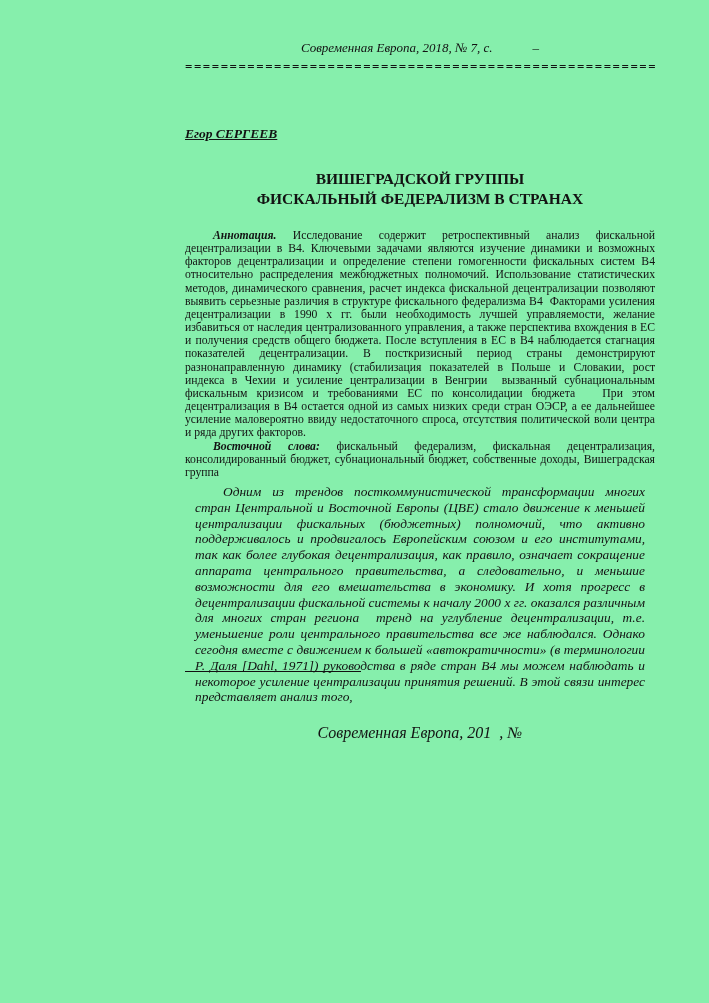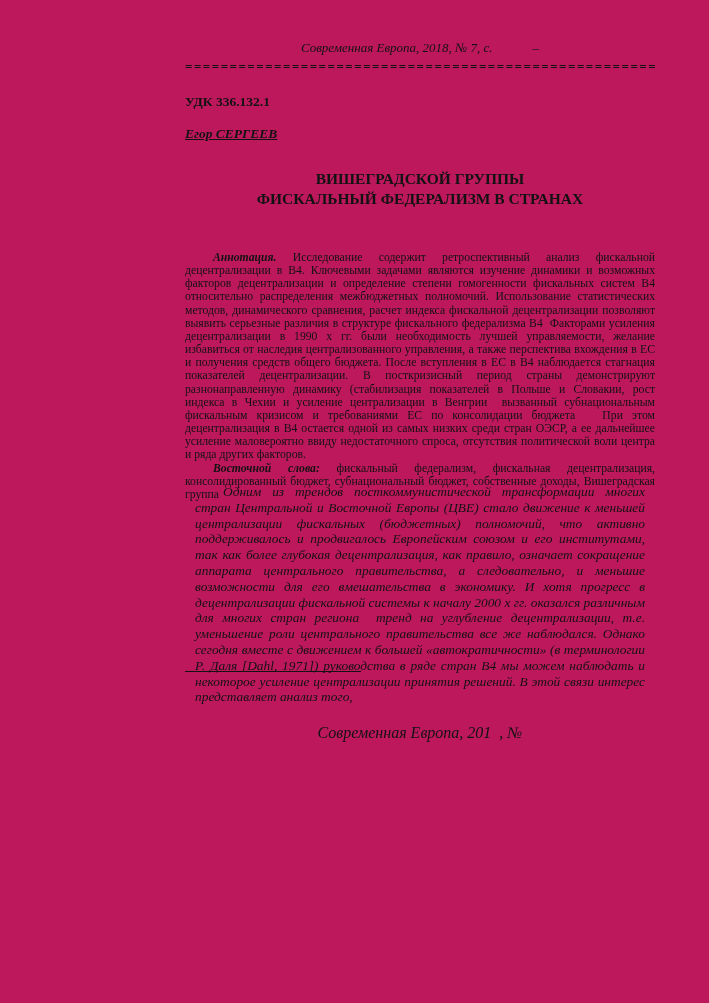--- a/index.html
+++ b/index.html
@@ -4,21 +4,21 @@
 <style>
   html, body {
     margin: 0;
     padding: 0;
     background: #ffffff;
   }
   .page {
     position: relative;
     width: 709px;
     height: 1003px;
-    background: #be185d;
+    background: #86efac;
     font-family: "Liberation Serif", "DejaVu Serif", serif;
     color: #121212;
     overflow: hidden;
   }
   .col {
     position: absolute;
     left: 185px;
     width: 470px;
   }
   .running-header {
@@ -61,21 +61,20 @@
     text-align: center;
     font-weight: bold;
     font-size: 15.5px;
     line-height: 19.5px;
   }
   .abstract-block {
     top: 229px;
     font-size: 11.7px;
     line-height: 13.15px;
     text-align: justify;
-    margin-top: 22px;
   }
   .abstract-block p {
     margin: 0;
     text-indent: 28px;
   }
   .bi {
     font-weight: bold;
     font-style: italic;
   }
   .body-text {
@@ -117,21 +116,20 @@
 <body>
 
 <div class="page">
 
   <div class="col running-header">
     <span>Современная Европа, 2018, № 7, с.</span><span class="dash">–</span>
   </div>
 
   <div class="col separator">================================================================================</div>
 
-  <div class="col udc">УДК 336.132.1</div>
 
   <div class="col author">
     <span>Егор СЕРГЕЕВ</span>
   </div>
 
   <div class="col title">
     <div>ВИШЕГРАДСКОЙ ГРУППЫ</div>
     <div>ФИСКАЛЬНЫЙ ФЕДЕРАЛИЗМ В СТРАНАХ</div>
   </div>
 

